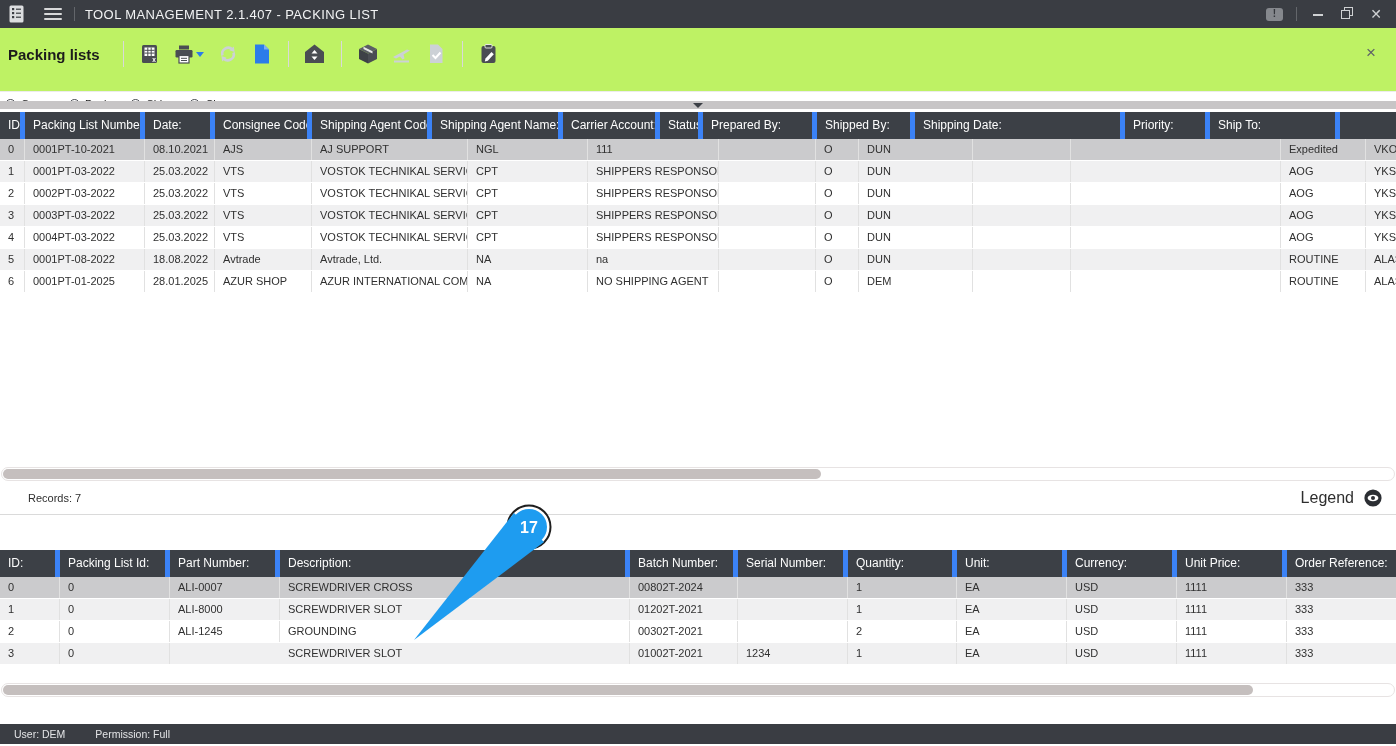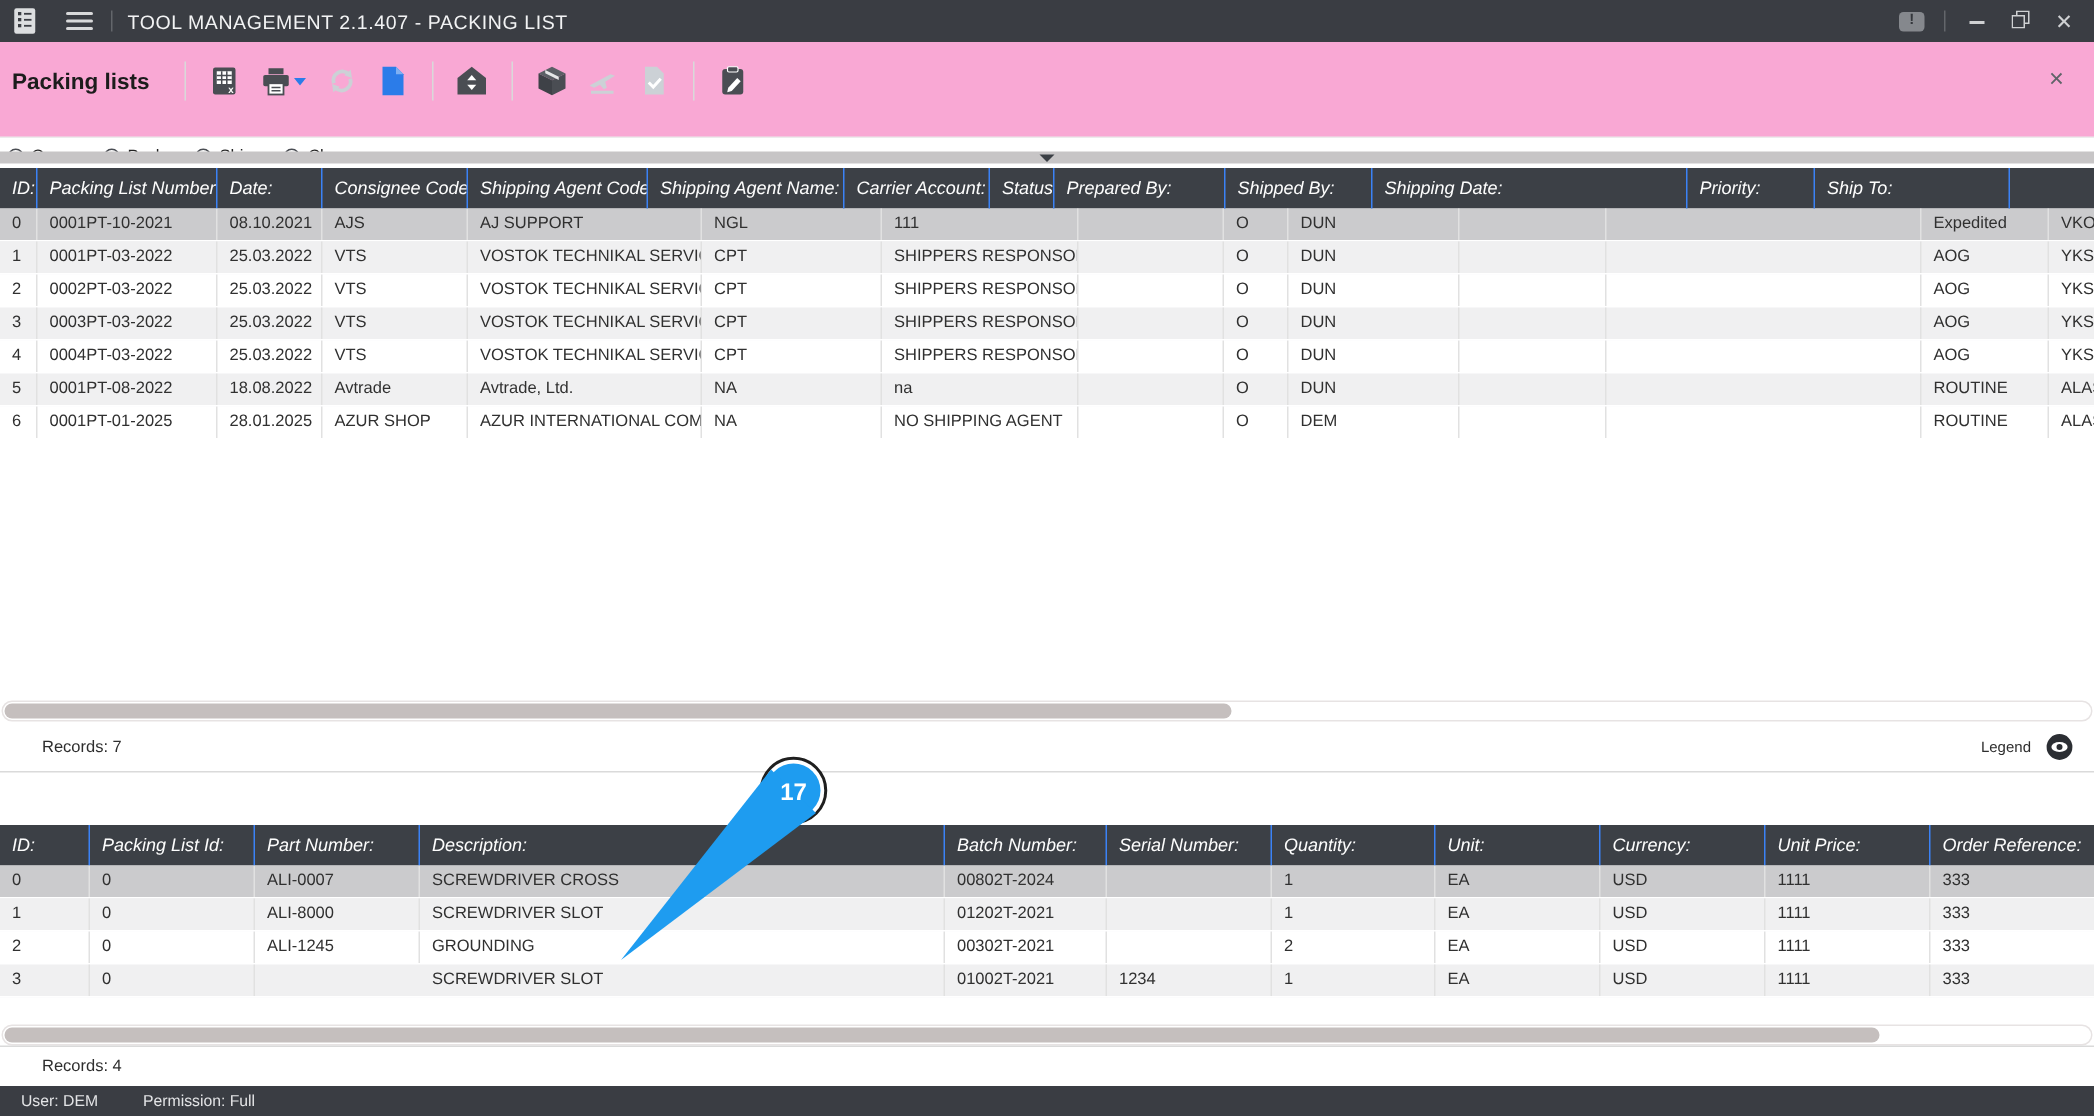--- a/index.html
+++ b/index.html
@@ -14,21 +14,21 @@
   .hamburger span { display:block; height:2px; background:#d8d9da; border-radius:1px; }
   .tb-sep { width:1px; height:14px; background:#63666b; margin:0 10px 0 12px; }
   .tb-title { color:#f2f3f4; font-size:13px; letter-spacing:.4px; white-space:nowrap; }
   .tb-right { margin-left:auto; display:flex; align-items:center; gap:13px; margin-right:12px; }
   .notif { width:17px; height:13px; background:#85888d; border-radius:3px; color:#34373c; font-size:10px; font-weight:bold; display:flex; align-items:center; justify-content:center; line-height:1; }
   .tb-sep2 { width:1px; height:14px; background:#63666b; }
   .win-btn { color:#cfd1d3; font-size:14px; width:16px; text-align:center; cursor:pointer; line-height:28px; }
   .min-glyph { display:inline-block; width:10px; height:2px; background:#cfd1d3; vertical-align:middle; }
 
   
-  .toolbar { position:absolute; top:28px; left:0; width:100%; height:64px; background:#f9a8d4; border-bottom:1px solid #ececec; }
+  .toolbar { position:absolute; top:28px; left:0; width:100%; height:64px; background:#bef264; border-bottom:1px solid #ececec; }
   .toolbar-row1 { position:absolute; top:8px; left:8px; display:flex; align-items:center; height:36px; }
   .module-title { font-size:15px; font-weight:bold; color:#1c1c1c; margin-right:14px; }
   .v-sep { width:1px; height:26px; background:#d9d9d9; margin:0 9px; }
   .icon-btn { width:28px; height:28px; display:flex; align-items:center; justify-content:center; margin:0 3px; cursor:pointer; position:relative; }
   .drop-arrow { width:0; height:0; border-left:4px solid transparent; border-right:4px solid transparent; border-top:5px solid #2b7ce9; margin-left:2px; }
   .toolbar-close { position:absolute; top:16px; right:20px; font-size:17px; color:#5f6368; cursor:pointer; line-height:1; }
   .radio-row { position:absolute; top:70px; left:5px; display:flex; gap:21px; align-items:center; }
   .radio-item { display:flex; align-items:center; gap:5px; cursor:pointer; }
   .radio-btn { width:11px; height:11px; border:1.5px solid #4a4d53; border-radius:50%; display:flex; align-items:center; justify-content:center; background:#fff; }
   .radio-btn.on::after { content:""; width:5px; height:5px; border-radius:50%; background:#1e6fe8; }
@@ -36,39 +36,39 @@
 
   
   .splitter { position:absolute; top:101px; left:0; width:100%; height:9px; background:#c7c5c6; border-bottom:1px solid #fff; display:flex; align-items:center; justify-content:center; }
   .splitter-arrow { width:0; height:0; border-left:5px solid transparent; border-right:5px solid transparent; border-top:5px solid #3c4046; }
 
   
   .grid { position:absolute; left:0; width:1396px; overflow:hidden; }
   #main-table { top:112px; }
   #items-table { top:550px; }
   .g-head { display:flex; background:#3c4046; height:27px; width:1500px; }
-  .g-hcell { color:#fdfdfd; font-size:12px; line-height:27px; padding-left:8px; border-right:1px solid #3b82f6; white-space:nowrap; overflow:hidden; flex:none; cursor:pointer;font-style:italic; }
+  .g-hcell { color:#fdfdfd; font-size:12px; line-height:27px; padding-left:8px; border-right:5px solid #3b82f6; white-space:nowrap; overflow:hidden; flex:none; cursor:pointer; }
   .g-row { display:flex; height:22px; background:#fff; border-bottom:1px solid #fff; width:1500px; cursor:pointer; }
   .g-row.alt { background:#f0f0f1; }
   .g-row.sel { background:#cbcbcd; }
   .g-cell { font-size:11px; color:#303030; line-height:21px; padding-left:8px; border-right:1px solid #e1e1e1; white-space:nowrap; overflow:hidden; flex:none; }
 
   
   .hscroll { position:absolute; left:0; width:1394px; height:14px; border:1px solid #e7e3e3; border-radius:7px; background:#fff; margin:0 1px; }
   .hscroll .thumb { position:absolute; top:1px; left:1px; height:10px; background:#c5bfbe; border-radius:5px; }
   .hscroll.upper { top:467px; }
   .hscroll.upper .thumb { width:818px; }
   .hscroll.lower { top:683px; }
   .hscroll.lower .thumb { width:1250px; }
 
   
   .records-row { position:absolute; top:482px; left:0; width:100%; height:33px; border-bottom:1px solid #dadada; display:flex; align-items:center; }
   .records-text { font-size:11px; color:#2e2e2e; margin-left:28px; }
   .legend-wrap { margin-left:auto; margin-right:14px; display:flex; align-items:center; gap:10px; }
-  .legend-text { font-size:10px; color:#2e2e2e; }
+  .legend-text { font-size:16px; color:#2e2e2e; }
   .records-row2 { position:absolute; top:697px; left:0; width:100%; height:27px; border-top:1px solid #dadada; display:flex; align-items:center; }
 
   
   .items-bar { position:absolute; top:515px; left:0; width:100%; height:35px; background:#fff; display:flex; align-items:center; }
   .chev { margin-left:10px; display:flex; cursor:pointer; }
   .items-title { font-size:14px; font-weight:bold; color:#161616; margin-left:14px; }
   .items-bar .v-sep { height:22px; margin:0 12px; }
 
   
   .statusbar { position:absolute; top:724px; left:0; width:100%; height:20px; background:#3a3d43; display:flex; align-items:center; gap:30px; }
@@ -443,23 +443,20 @@
         <div class="g-cell" style="width: 110px;">USD</div>
         <div class="g-cell" style="width: 110px;">1111</div>
         <div class="g-cell" style="width: 120px;">333</div>
       </div>
     </div>
 
   <div class="hscroll lower">
       <div class="thumb"></div>
     </div>
 
-  <div class="records-row2">
-    <span class="records-text">Records: 4</span>
-  </div>
 
   <div class="statusbar">
     <span>User: DEM</span>
     <span>Permission: Full</span>
   </div>
 
   <svg class="callout-svg" width="165" height="165" viewBox="0 0 165 165">
     <circle cx="131" cy="37" r="21.5" fill="#ffffff" stroke="#1f1f1f" stroke-width="2"></circle>
     <circle cx="131" cy="37" r="18" fill="#1e9cf0"></circle>
     <polygon points="16,150 116,23 146,52" fill="#1e9cf0"></polygon>

